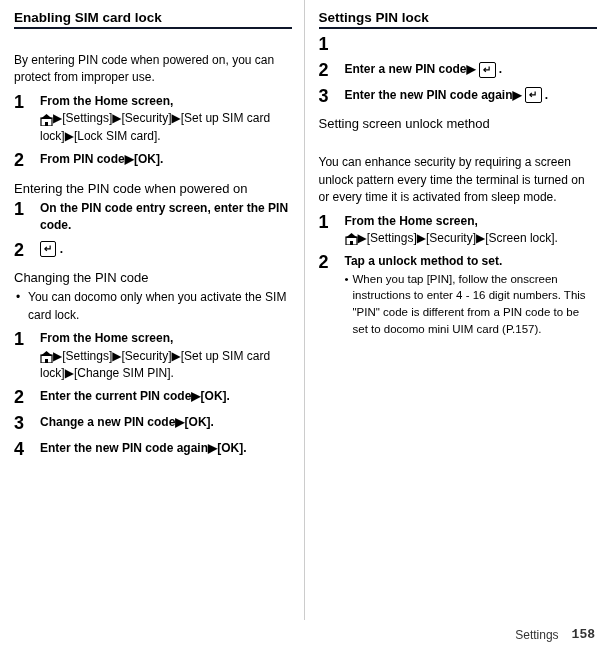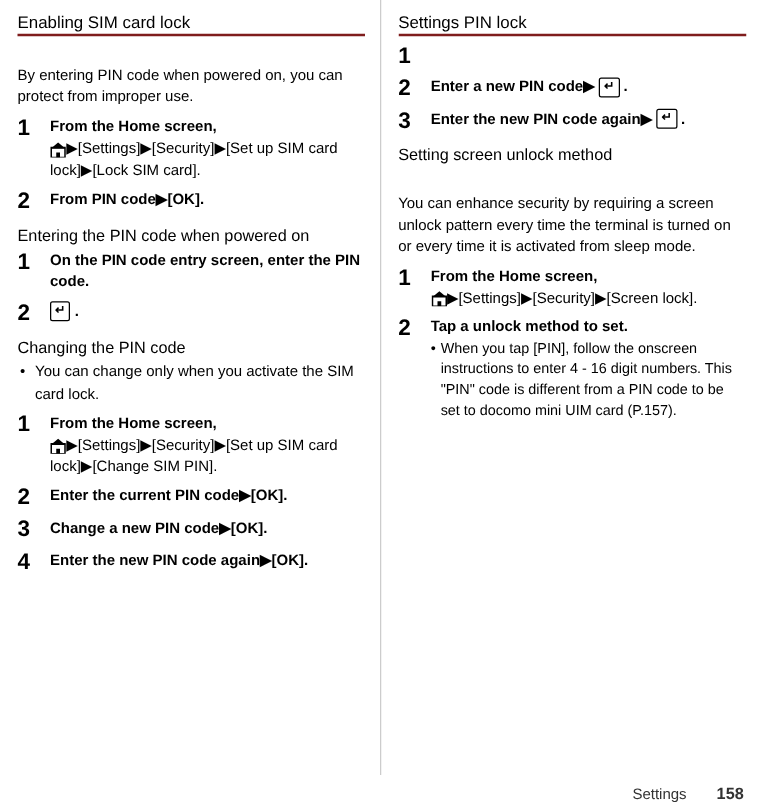--- a/index.html
+++ b/index.html
@@ -20,22 +20,22 @@
       width: 50%;
       padding: 10px 12px 10px 14px;
       border-right: 1px solid #ccc;
     }
     .right-column {
       width: 50%;
       padding: 10px 12px 10px 14px;
     }
     .section-title {
       font-size: 13.5px;
-      font-weight: normal;
-      border-bottom: 2px solid #7f1d1d;
+      font-weight: bold;
+      border-bottom: 2px solid #0f172a;
       padding-bottom: 2px;
       margin-bottom: 6px;
     }
     .section-subtitle {
       font-size: 13px;
       font-weight: normal;
       margin-top: 10px;
       margin-bottom: 4px;
     }
     .body-text {
@@ -86,28 +86,29 @@
       vertical-align: middle;
     }
     .footer {
       position: absolute;
       bottom: 6px;
       right: 14px;
       font-size: 12px;
       color: #333;
       display: flex;
       align-items: center;
-      gap: 24px;
+      gap: 13px;
     }
     .footer-settings {
       font-size: 12px;
     }
     .footer-page {
       font-size: 13px;
       font-weight: bold;
+      font-family: Liberation Mono, monospace;
     }
   </style>
 </head>
 <body>
 
 <div class="page-container">
 
   <div class="left-column">
 
     <div class="section-title">Enabling SIM card lock</div>
@@ -139,21 +140,21 @@
 
     <div class="step-container">
       <span class="step-number">2</span>
       <span class="step-text">
         <b><span class="enter-icon">↵</span> .</b>
       </span>
     </div>
 
     <div class="section-subtitle">Changing the PIN code</div>
 
-    <div class="bullet-item">You can change only when you activate the SIM card lock.</div>
+    <div class="bullet-item">You can docomo only when you activate the SIM card lock.</div>
 
     <div class="step-container">
       <span class="step-number">1</span>
       <span class="step-text">
         <b>From the Home screen,</b><br>
         <svg width="13" height="13" viewBox="0 0 13 13" style="vertical-align:middle;display:inline-block;">
             <rect x="1" y="5" width="11" height="8" fill="none" stroke="#000" stroke-width="1.2"></rect>
             <polygon points="6.5,1 0.5,6 12.5,6" fill="#000"></polygon>
             <rect x="5" y="9" width="3" height="4" fill="#000"></rect>
           </svg>▶[Settings]▶[Security]▶[Set up SIM card lock]▶[Change SIM PIN].

